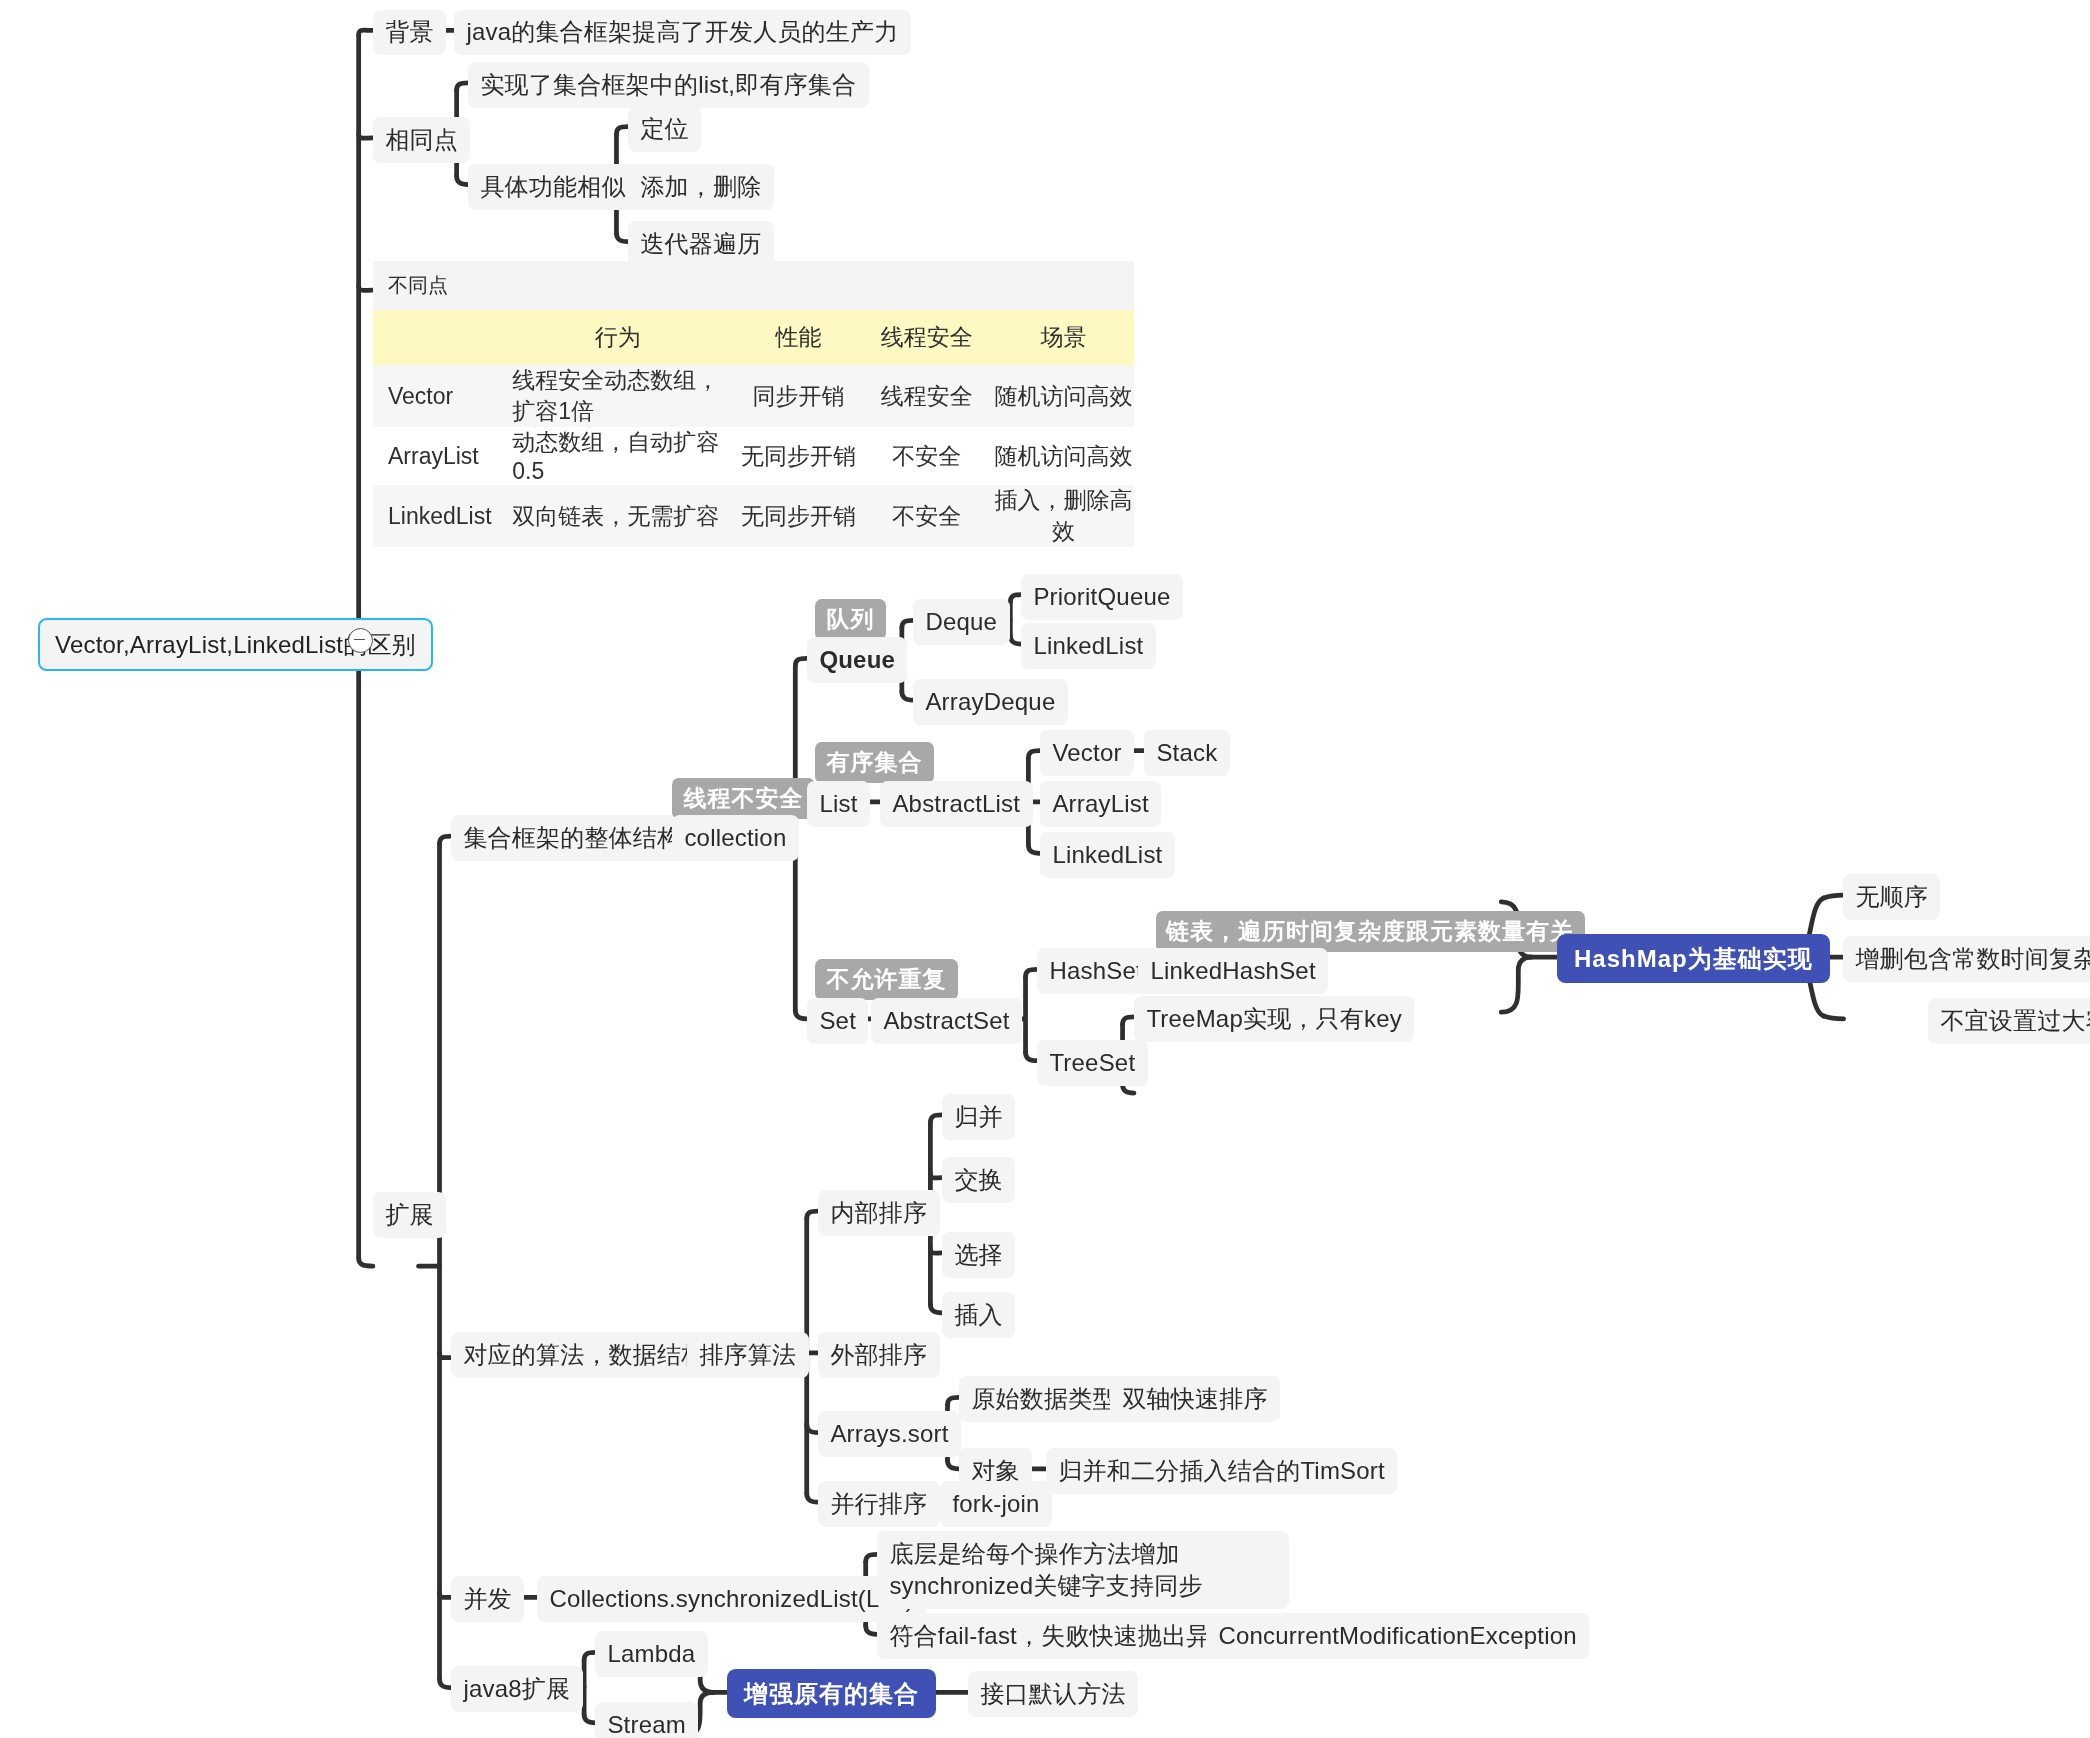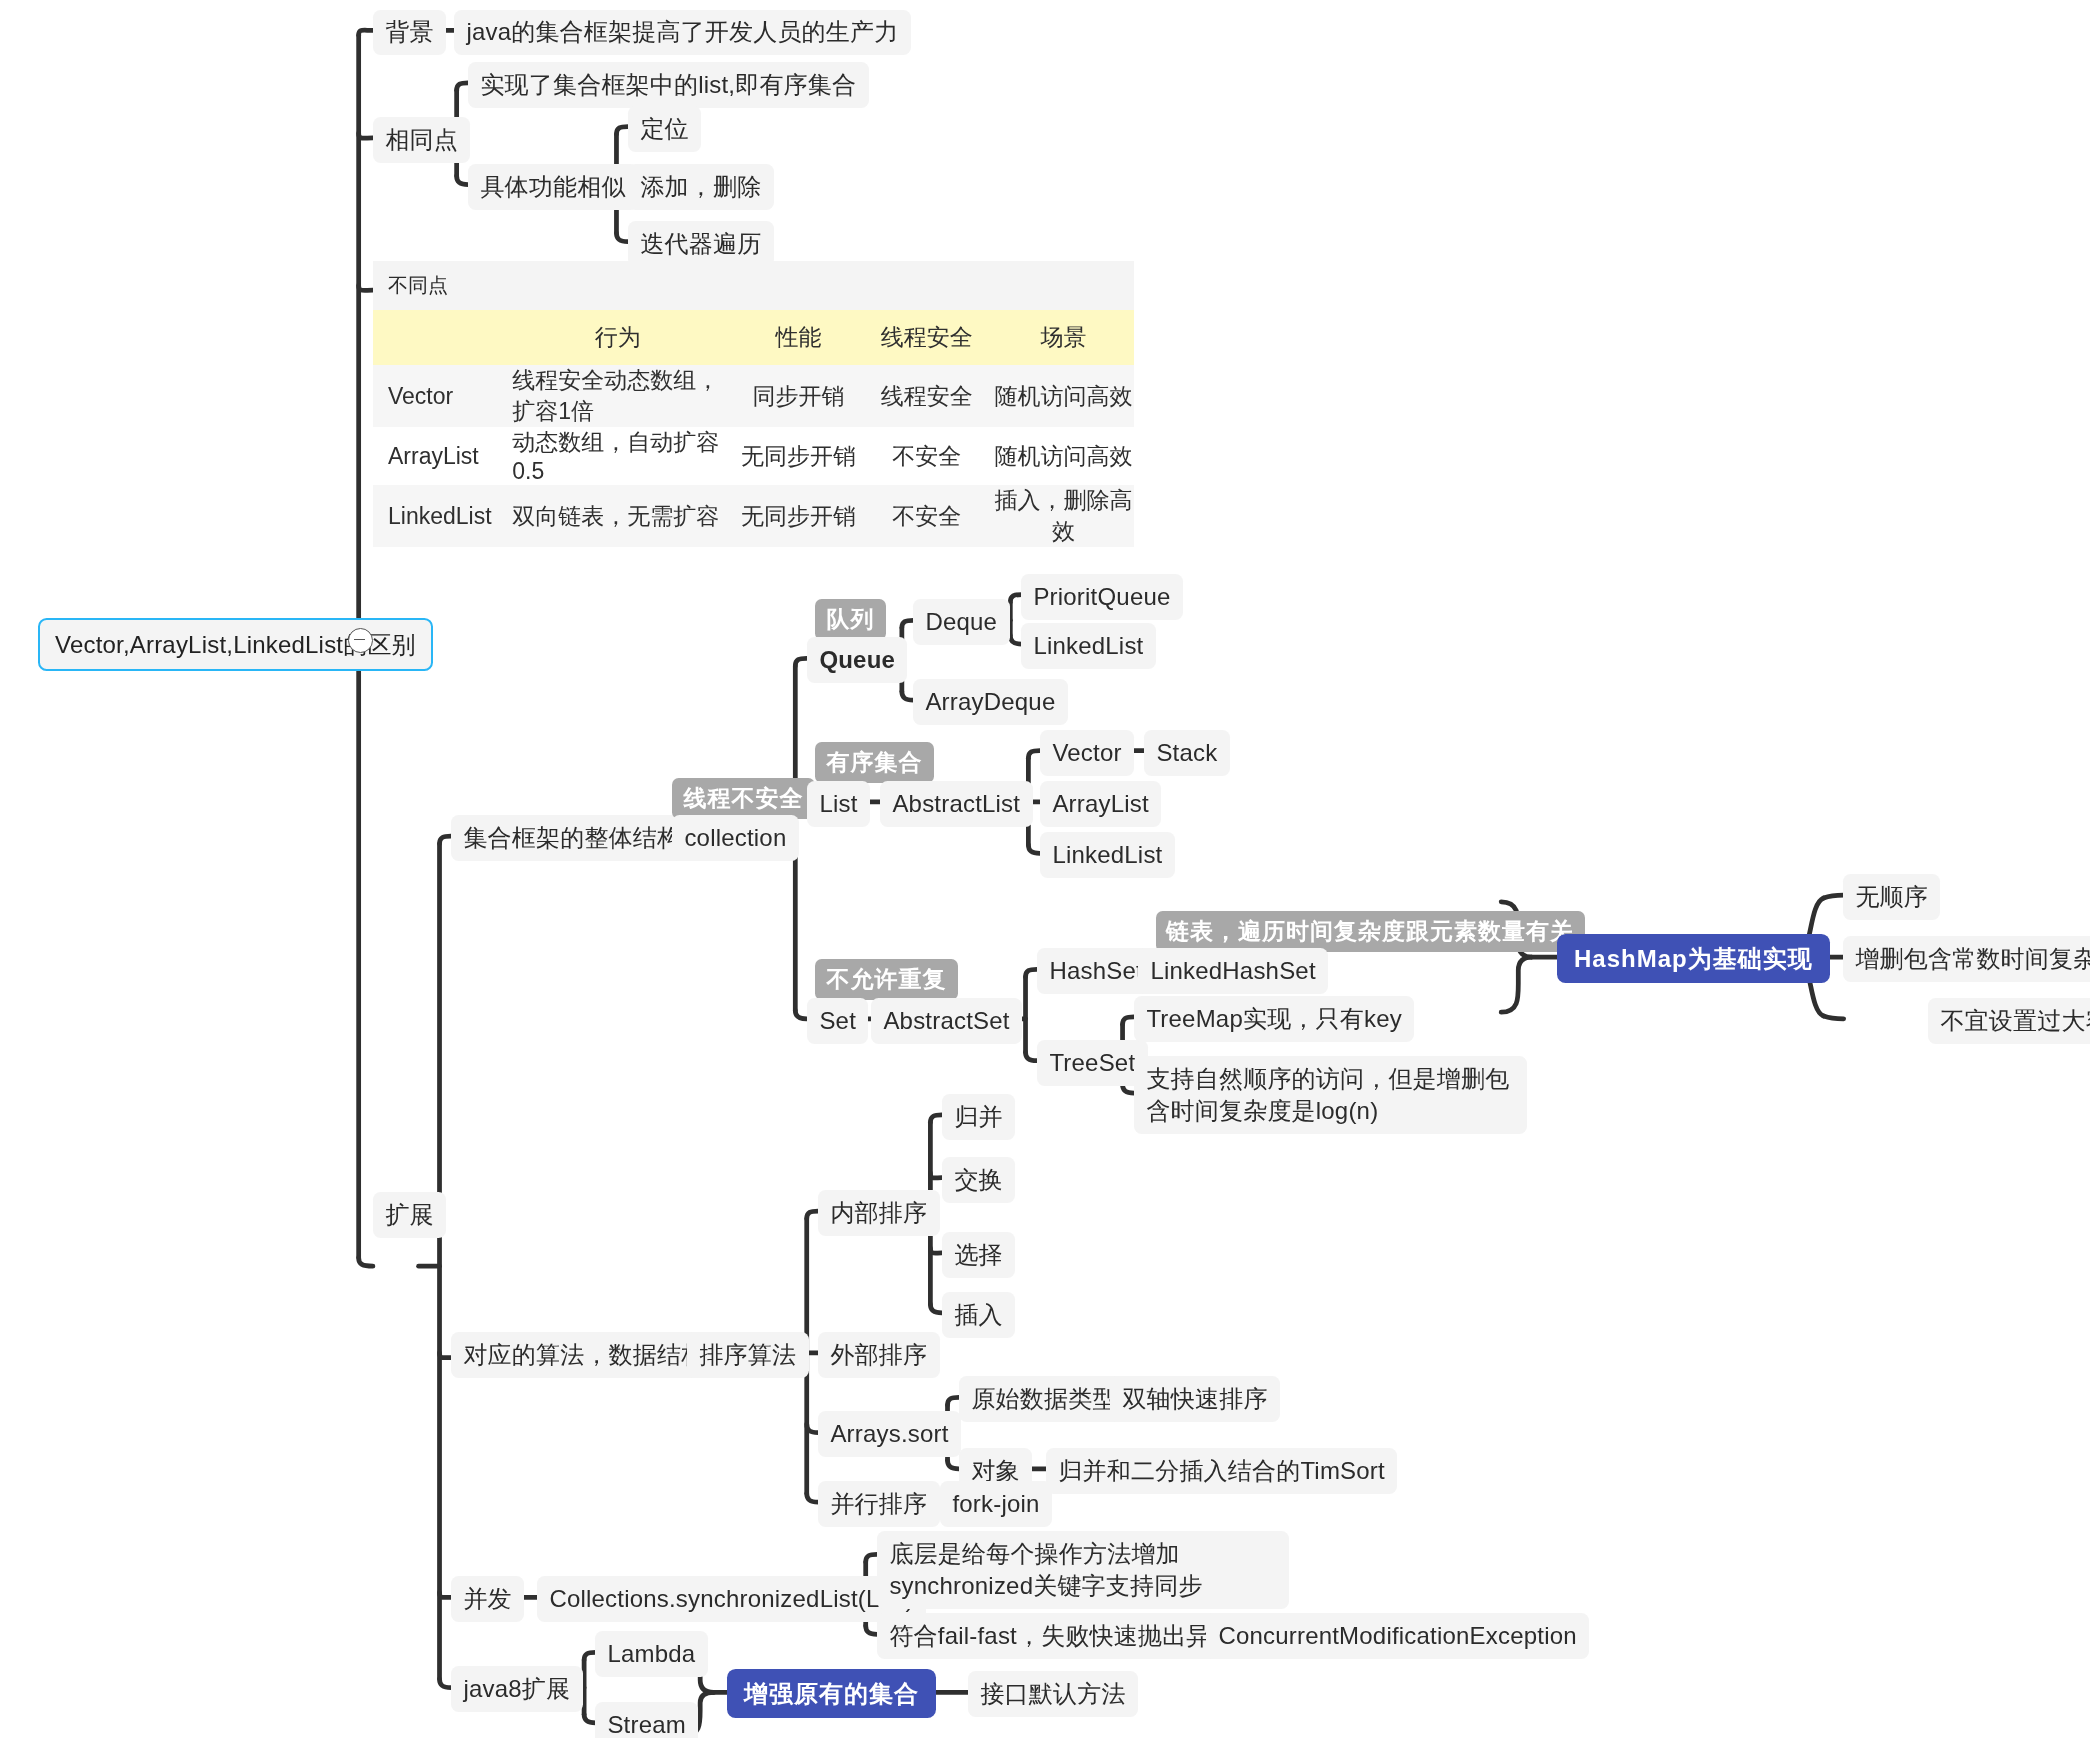--- a/index.html
+++ b/index.html
@@ -334,21 +334,20 @@
   <div class="node" style="left:1040px;top:832px;">LinkedList</div>
 
   <div class="callout" style="left:815px;top:959px;">不允许重复</div>
   <div class="node" style="left:807px;top:998px;">Set</div>
   <div class="node" style="left:871px;top:998px;">AbstractSet</div>
   <div class="node" style="left:1037px;top:948px;">HashSet</div>
   <div class="callout" style="left:1156px;top:911px;padding-left:10px;">链表，遍历时间复杂度跟元素数量有关</div>
   <div class="node" style="left:1138px;top:948px;">LinkedHashSet</div>
   <div class="node" style="left:1037px;top:1040px;">TreeSet</div>
   <div class="node" style="left:1134px;top:996px;">TreeMap实现，只有key</div>
-  <div class="node wrap" style="left:1134px;top:1056px;width:393px;">支持自然顺序的访问，但是增删包含时间复杂度是log(n)</div>
 
   <div class="node accent" style="left:1557px;top:934px;">HashMap为基础实现</div>
   <div class="node" style="left:1843px;top:874px;">无顺序</div>
   <div class="node" style="left:1843px;top:936px;">增删包含常数时间复杂度</div>
   <div class="node" style="left:1928px;top:998px;font-family:Liberation Serif, serif;">不宜设置过大容量</div>
 
   <div class="node" style="left:451px;top:1332px;">对应的算法，数据结构</div>
   <div class="node" style="left:687px;top:1332px;">排序算法</div>
 
   <div class="node" style="left:818px;top:1190px;">内部排序</div>

